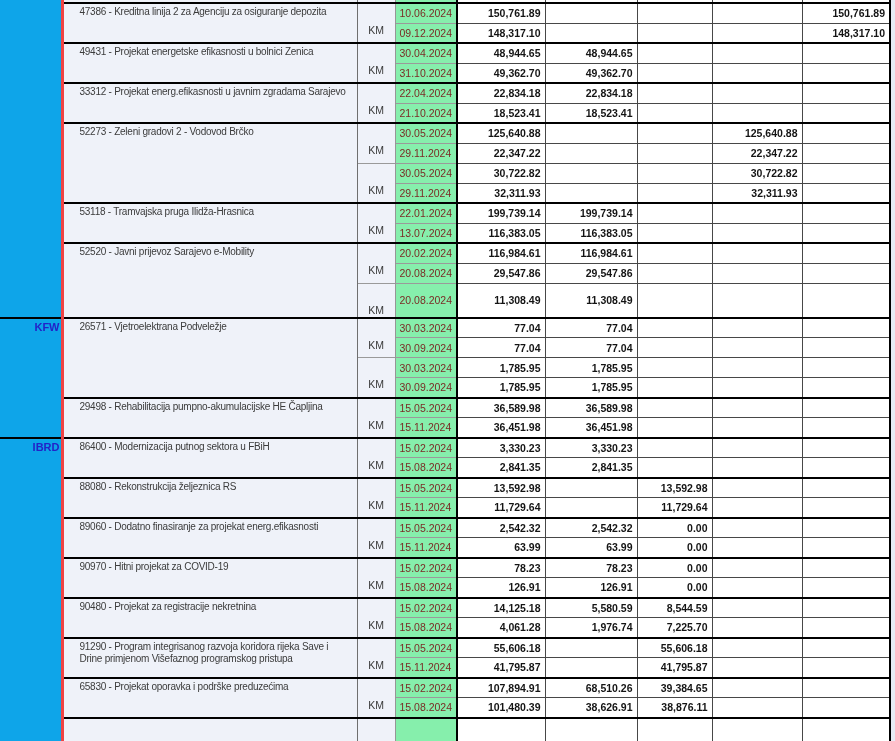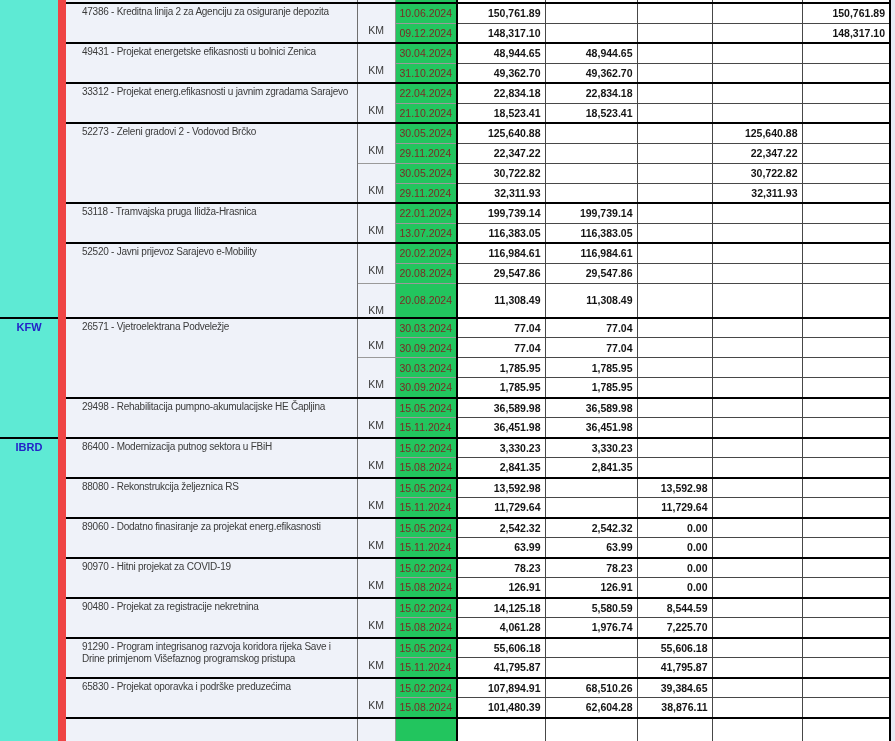--- a/index.html
+++ b/index.html
@@ -27,23 +27,23 @@
   col.c-a2{width:92px;}
   col.c-a3{width:75px;}
   col.c-a4{width:90px;}
   col.c-a5{width:88px;}
   tr{height:20px;}
   tr.partial-top{height:2px;}
   tr.partial-bottom{height:24px;}
   td{overflow:hidden;white-space:normal;}
 
   td.lender{
-    background:#5eead4;
-    border-right:8px solid #ef4444;
-    text-align:center;
+    background:#0ea5e9;
+    border-right:3px solid #ef4444;
+    text-align:right;
     vertical-align:top;
     padding-top:2px;
     font-size:11px;
     font-weight:bold;
     color:#2323c8;
   }
   td.lender.ss{border-top:2px solid #000;}
 
   td.project{
     background:#eff2f9;
@@ -60,21 +60,21 @@
     background:#eff2f9;
     border-right:1px solid #969696;
     border-top:1px solid #9a9a9a;
     text-align:center;
     vertical-align:top;
     padding-top:20px;
     font-size:10.5px;
     color:#3b3b3b;
   }
   td.date{
-    background:#22c55e;
+    background:#86efac;
     border-right:2px solid #000;
     border-top:1px solid #9a9a9a;
     vertical-align:middle;
     padding-left:4px;
     font-size:10.5px;
     color:#7a2b25;
   }
   td.amt{
     background:#ffffff;
     border-right:1px solid #474747;
@@ -428,21 +428,21 @@
           <td class="date">15.02.2024</td>
           <td class="amt a1">107,894.91</td>
           <td class="amt a2">68,510.26</td>
           <td class="amt a3">39,384.65</td>
           <td class="amt a4"></td>
           <td class="amt a5"></td>
         </tr>
         <tr>
           <td class="date">15.08.2024</td>
           <td class="amt a1">101,480.39</td>
-          <td class="amt a2">62,604.28</td>
+          <td class="amt a2">38,626.91</td>
           <td class="amt a3">38,876.11</td>
           <td class="amt a4"></td>
           <td class="amt a5"></td>
         </tr>
         <tr class="partial-bottom">
           <td class="lender"></td>
           <td class="project"></td>
           <td class="km"></td>
           <td class="date"></td>
           <td class="amt a1"></td>

